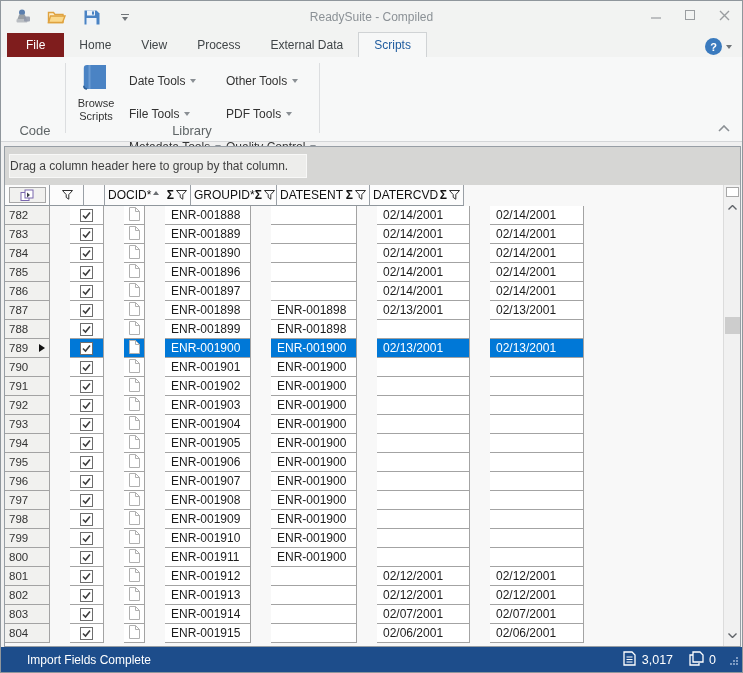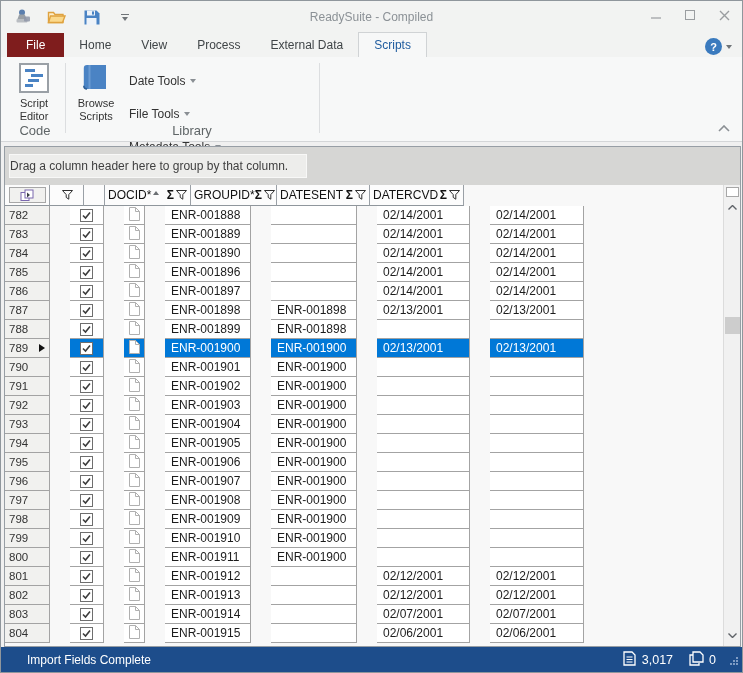--- a/index.html
+++ b/index.html
@@ -163,32 +163,20 @@
     <div class="tab">Process</div>
     <div class="tab">External Data</div>
     <div class="tab selected">Scripts</div>
   </div>
   <div class="help-area">
     <span class="help-circle">?</span>
     <span class="help-arrow"></span>
   </div>
 
   <div class="ribbon">
-    <div class="big-btn btn-script">
-      <div class="ic">
-        <svg width="30" height="30" viewBox="0 0 30 30">
-          <rect x="1" y="1" width="28" height="28" fill="#fff" stroke="#9aa0a6" stroke-width="2"></rect>
-          <rect x="6" y="6" width="10" height="3" fill="#4a83c4"></rect>
-          <rect x="12" y="11" width="12" height="3" fill="#4a83c4"></rect>
-          <rect x="9" y="16" width="11" height="3" fill="#4a83c4"></rect>
-          <rect x="6" y="21" width="8" height="3" fill="#4a83c4"></rect>
-        </svg>
-      </div>
-      <div class="lbl">Script Editor</div>
-    </div>
     <div class="v-sep" style="left:64px"></div>
     <div class="big-btn btn-browse">
       <div class="ic">
         <svg width="28" height="30" viewBox="0 0 28 30">
           <path d="M5 2 h19 v24 h-19 a3.2 3.2 0 0 1 -3.2-3.2 v-17.6 a3.2 3.2 0 0 1 3.2-3.2 z" fill="#4a83c4"></path>
           <path d="M5 26 a3.2 3.2 0 0 1 -3.2-3.2" fill="none" stroke="#2d5f96" stroke-width="1.5"></path>
           <rect x="6.5" y="2" width="2" height="24" fill="#6b9bd2"></rect>
         </svg>
       </div>
       <div class="lbl">Browse Scripts</div>
@@ -197,20 +185,34 @@
       <div class="menu-item">
           <span>Date Tools</span>
           <span class="drop-tri"></span>
         </div>
       <div class="menu-item">
           <span>File Tools</span>
           <span class="drop-tri"></span>
         </div>
       <div class="menu-item">
           <span>Metadata Tools</span>
+          <span class="drop-tri"></span>
+        </div>
+    </div>
+    <div class="menu-col" style="left:225px">
+      <div class="menu-item">
+          <span>Other Tools</span>
+          <span class="drop-tri"></span>
+        </div>
+      <div class="menu-item">
+          <span>PDF Tools</span>
+          <span class="drop-tri"></span>
+        </div>
+      <div class="menu-item">
+          <span>Quality Control</span>
           <span class="drop-tri"></span>
         </div>
     </div>
     <div class="v-sep" style="left:318px"></div>
     <div class="grp-label" style="left:8px; width:52px;">Code</div>
     <div class="grp-label" style="left:66px; width:250px;">Library</div>
     <div class="ribbon-collapse">
       <svg width="12" height="7" viewBox="0 0 12 7">
           <path d="M1 6 L6 1 L11 6" fill="none" stroke="#8a8f94" stroke-width="1.6"></path>
         </svg>

